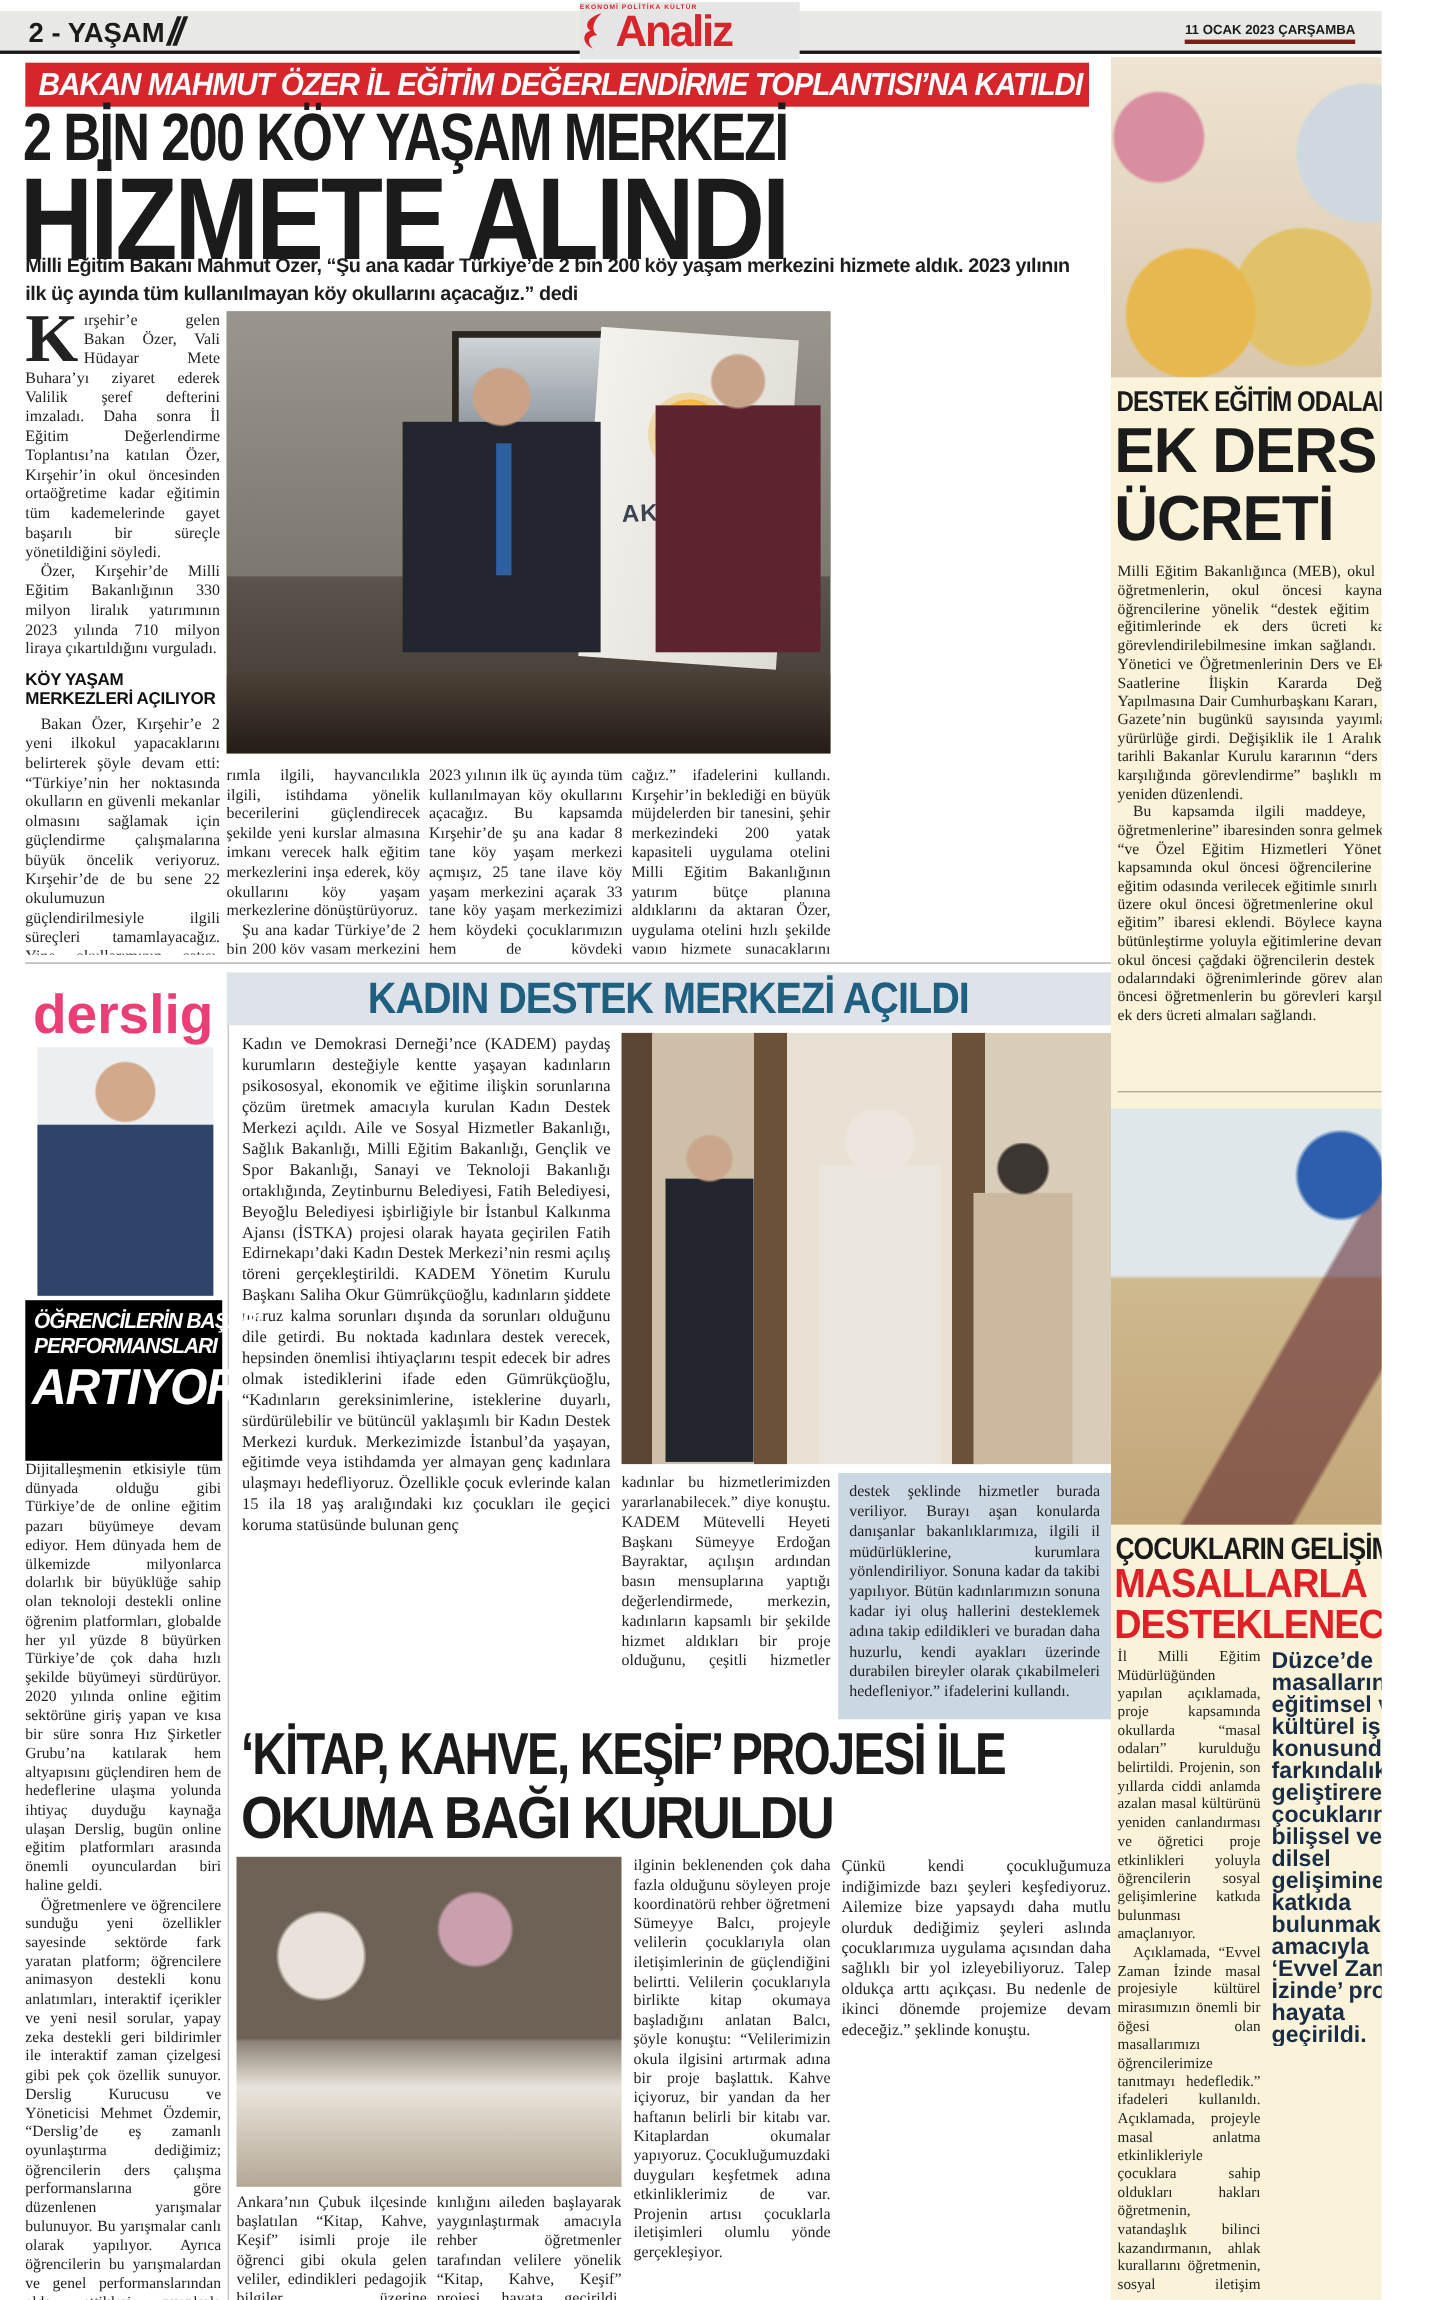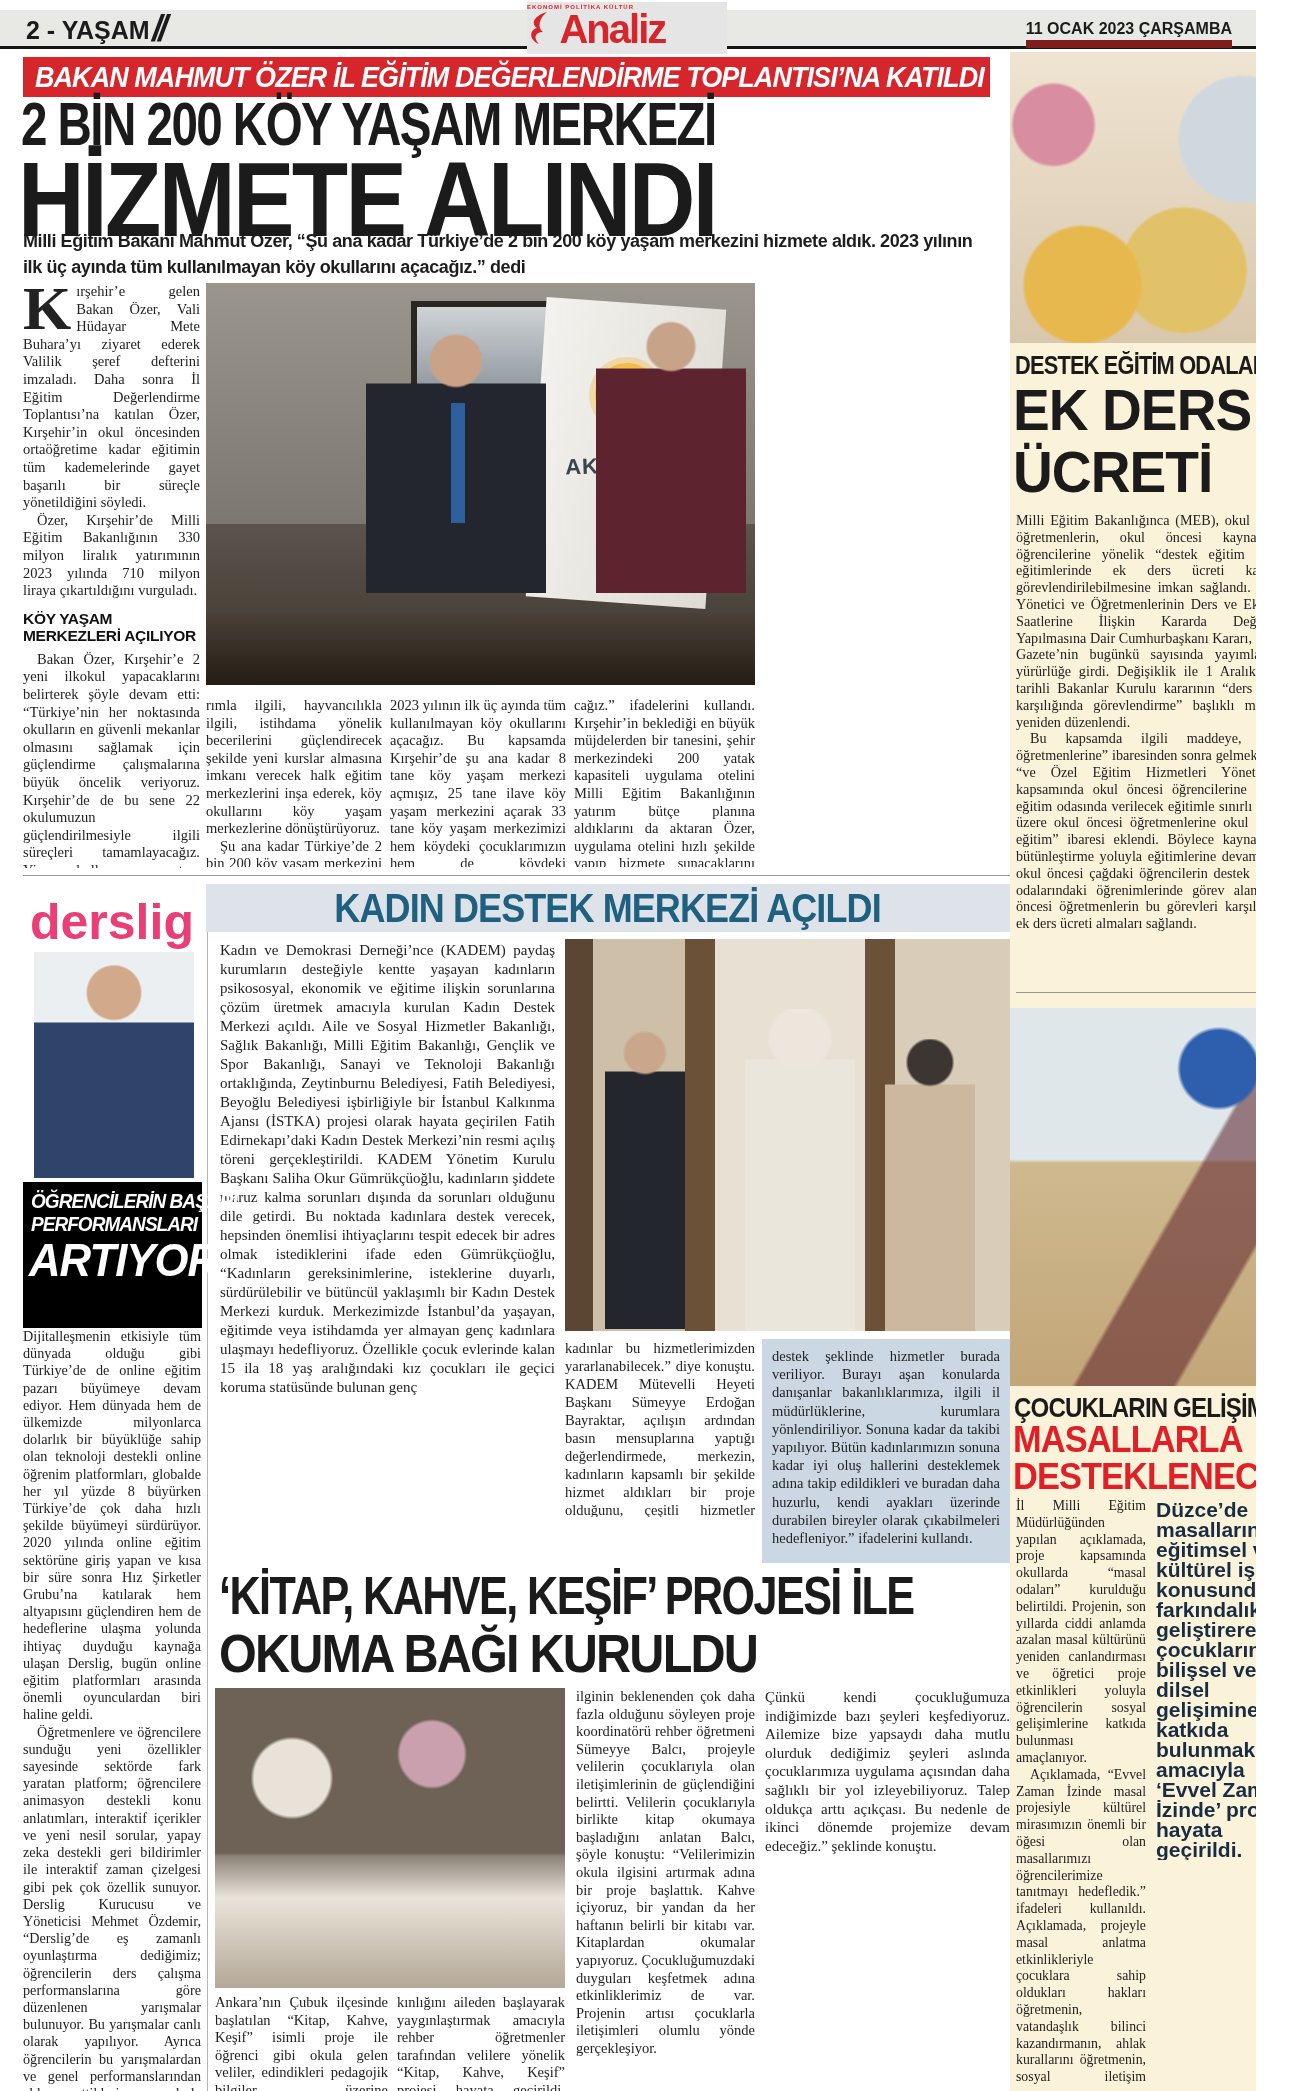--- a/index.html
+++ b/index.html
@@ -9,21 +9,21 @@
   .ser{font-family:"Liberation Serif",serif;text-align:justify;color:#222;}
   .cond{transform-origin:0 50%;display:inline-block;white-space:nowrap;}
   .clip{overflow:hidden;}
   
   .mast-bar{left:0;top:10px;width:1300px;height:36px;background:#e8e8e5;border-bottom:3px solid #161616;}
   .sect{left:26px;top:16px;font-size:25px;font-weight:bold;letter-spacing:0px;}
   .slashes{left:152px;top:8px;font-size:36px;font-weight:900;font-style:italic;letter-spacing:-4px;}
   .logo-box{left:527px;top:2px;width:200px;height:52px;background:#e5e5e5;text-align:left;}
   .logo-tag{display:block;color:#d6252b;font-size:6px;font-weight:bold;letter-spacing:1px;margin-top:2px;}
   .logo-word{color:#d6252b;font-size:40px;font-weight:900;letter-spacing:-2px;line-height:.95;}
-  .date{right:24px;top:20px;font-size:16px;font-weight:bold;border-bottom:8px solid #7f1d1d;padding-bottom:2px;}
+  .date{right:24px;top:20px;font-size:12px;font-weight:bold;border-bottom:4px solid #7f1d1d;padding-bottom:2px;}
   
   .kicker{left:23px;top:57px;width:967px;height:40px;background:#d6252b;}
   .kicker span{color:#fff;font-size:29px;font-weight:900;font-style:italic;line-height:40px;margin-left:12px;letter-spacing:-1px;transform:scaleX(.93);}
   .h1a{left:21px;top:94px;font-size:61px;font-weight:900;letter-spacing:-2px;line-height:1;}
   .h1a .cond{transform:scaleX(.78);}
   .h1b{left:18px;top:146px;font-size:106px;font-weight:900;letter-spacing:-3px;line-height:1;}
   .h1b .cond{transform:scaleX(.87);}
   .deck{left:23px;top:228px;width:968px;font-size:18px;font-weight:bold;line-height:26px;letter-spacing:-.4px;color:#1d1d1d;}
   .bodytxt{font-size:14.5px;line-height:17.6px;}
   .col1{left:23px;top:283px;width:177px;height:585px;}

